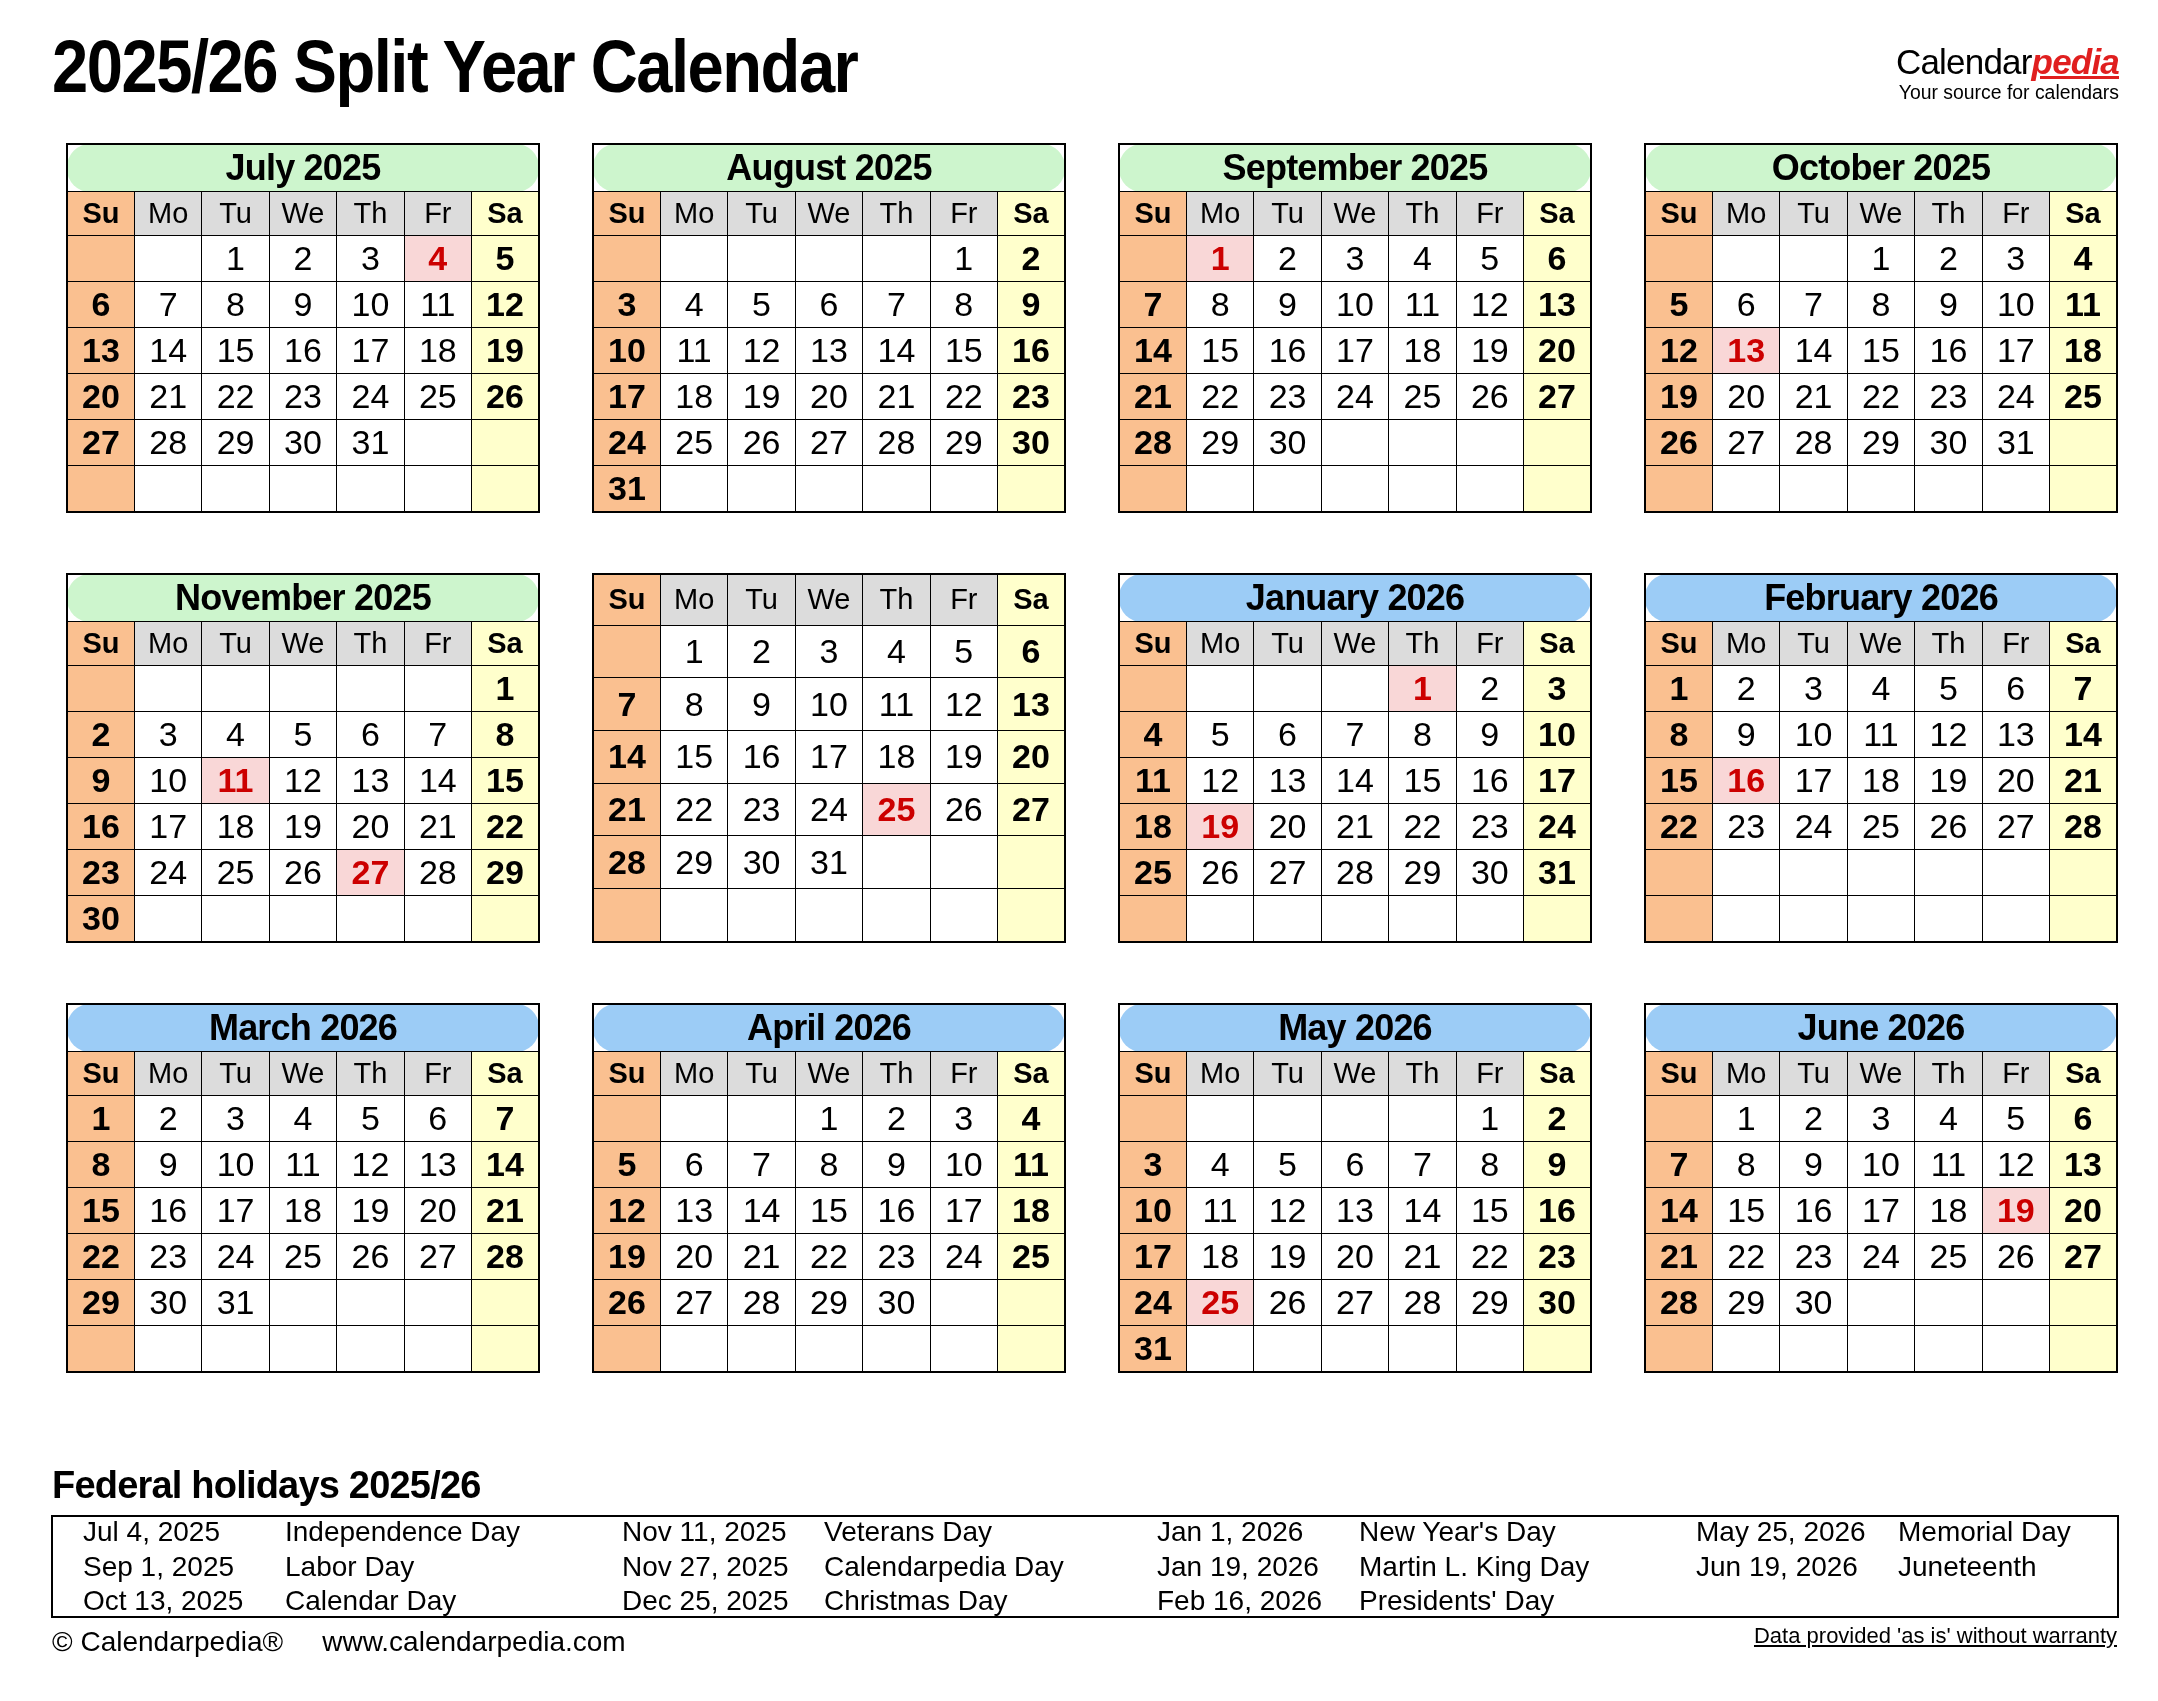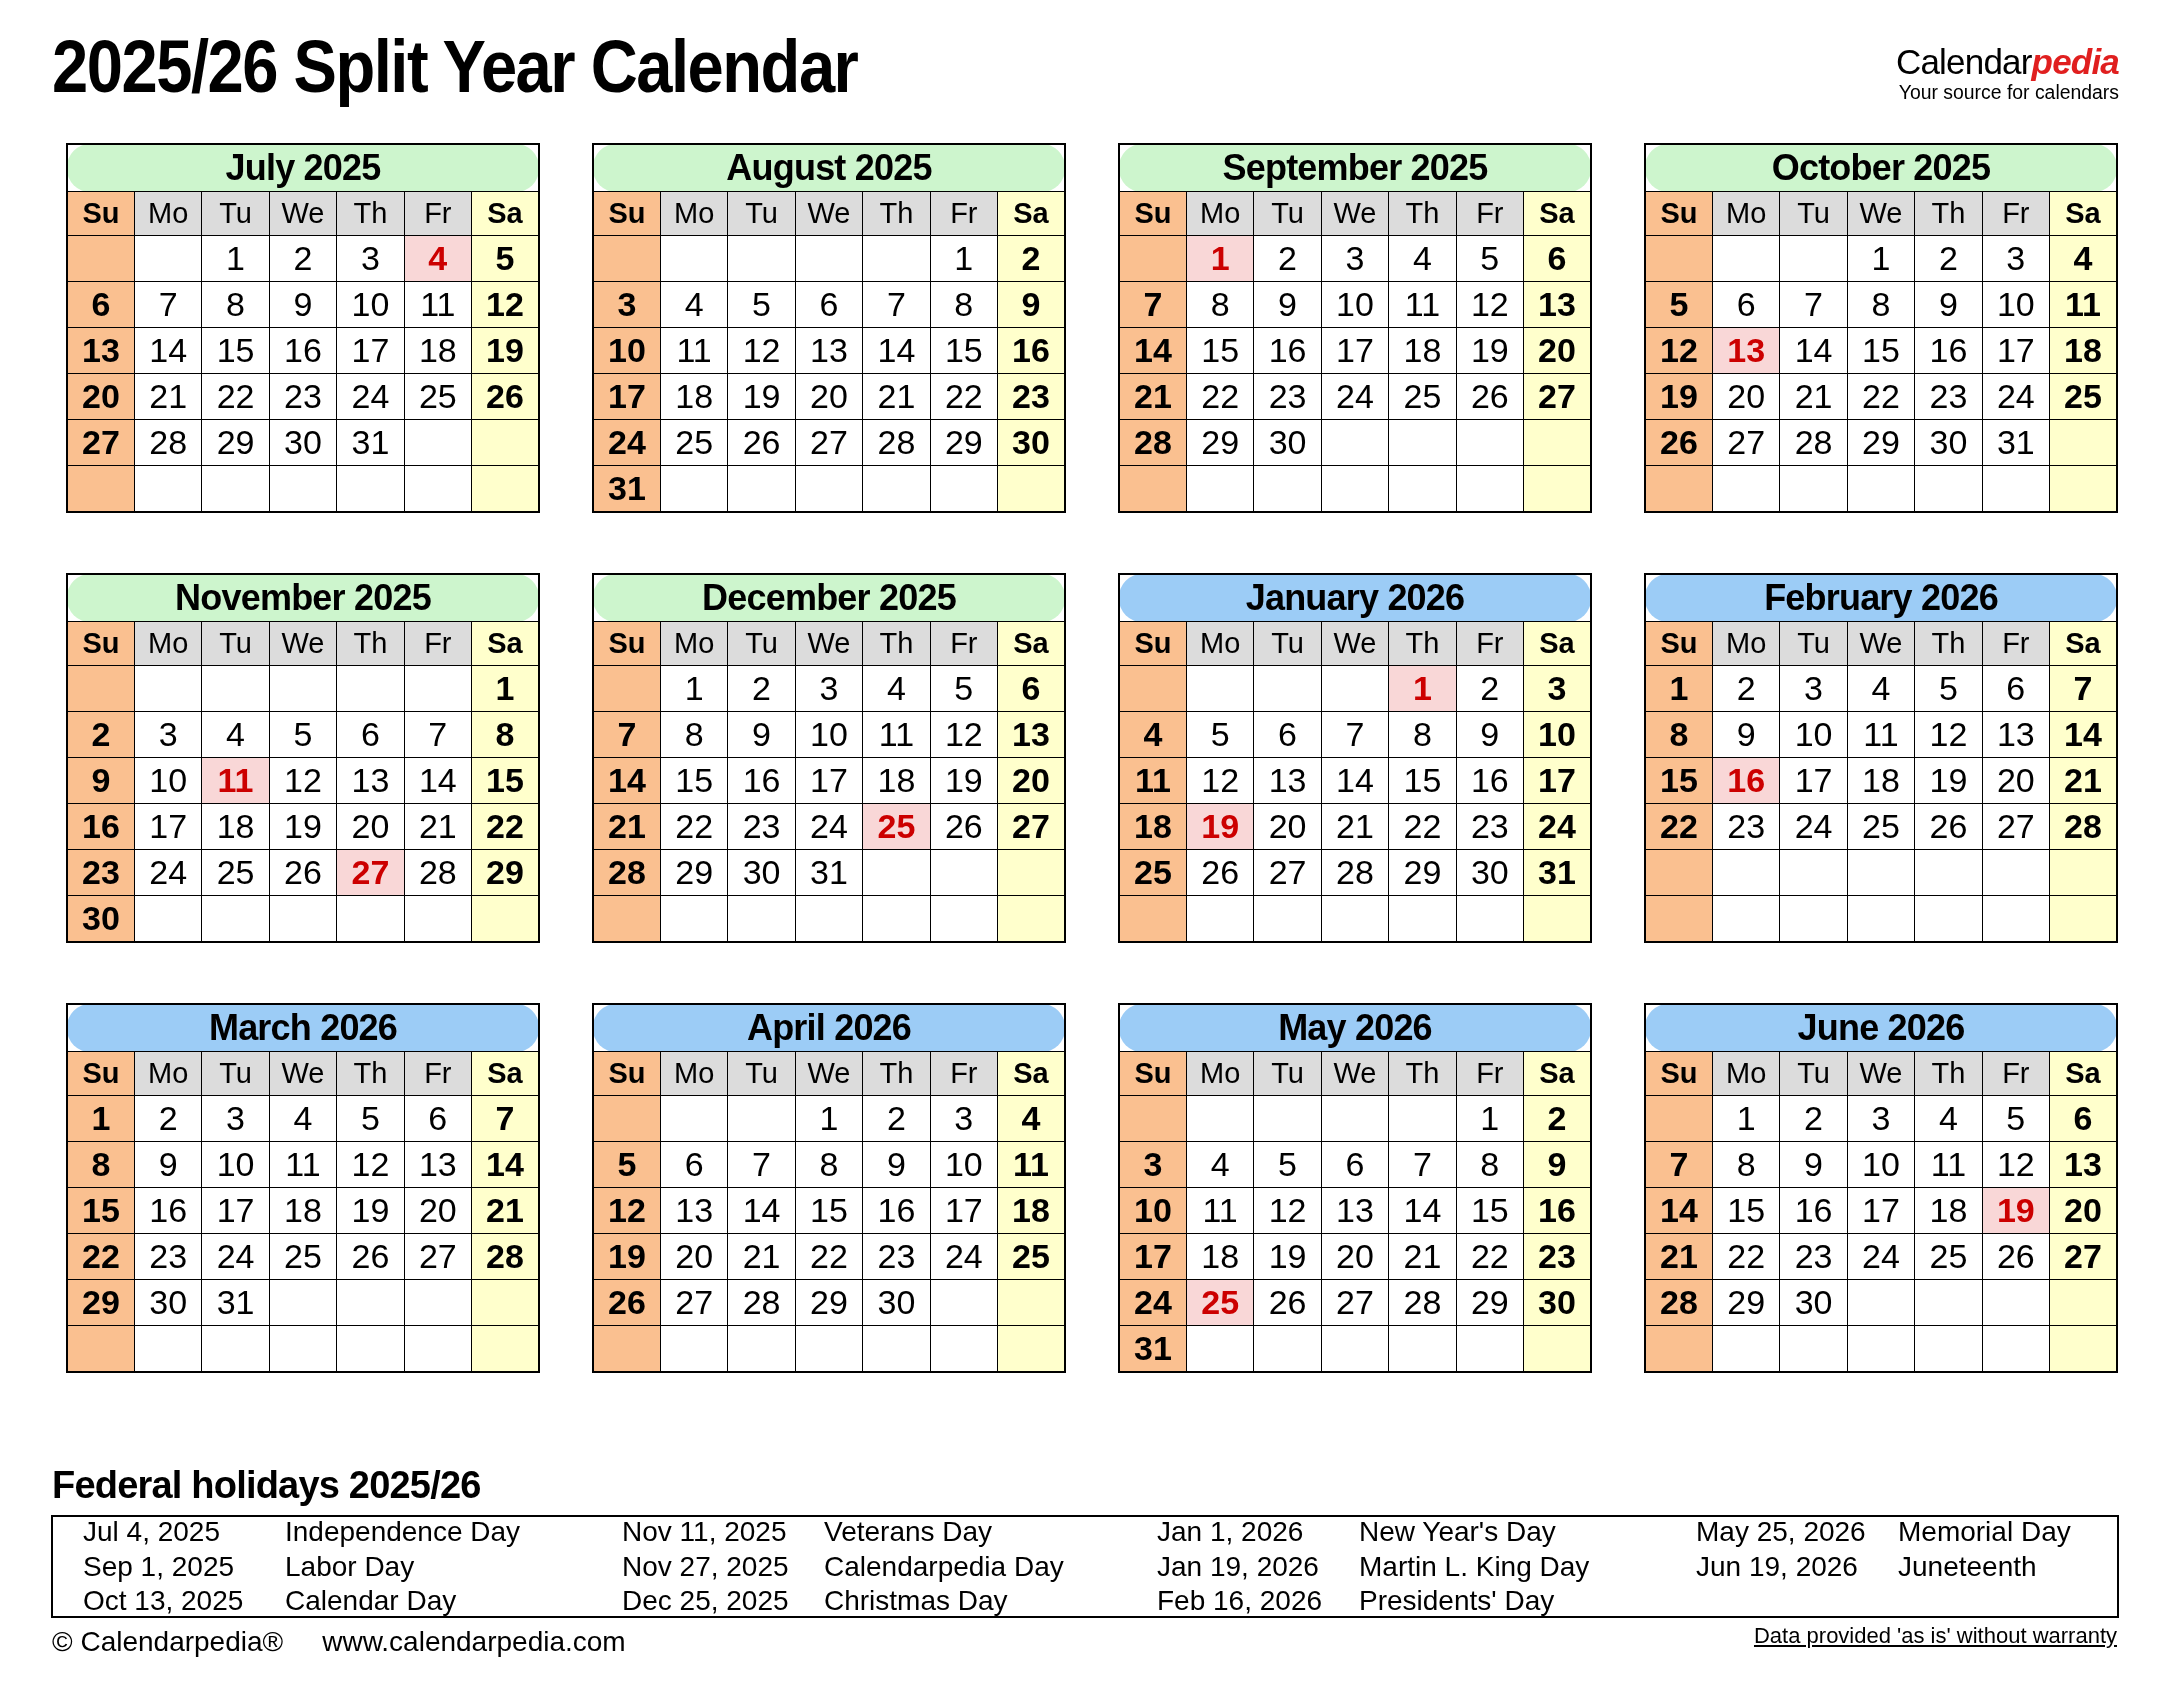--- a/index.html
+++ b/index.html
@@ -8,21 +8,21 @@
     font-family:"Liberation Sans", sans-serif;color:#000;overflow:hidden;
   }
   
   .page-title{
     position:absolute;left:52px;top:23.6px;margin:0;
     font-size:74px;font-weight:bold;letter-spacing:-1.7px;white-space:nowrap;
     transform:scaleX(.88);transform-origin:0 0;
   }
   .logo{position:absolute;top:44px;right:40px;text-align:right;line-height:1.05;}
   .logo .brand{font-size:35px;letter-spacing:-0.8px;}
-  .logo .brand .pedia{color:var(--logo_red,#e01f1f);font-weight:bold;font-style:italic;}
+  .logo .brand .pedia{color:var(--logo_red,#e01f1f);font-weight:bold;font-style:italic;text-decoration:underline;}
   .logo .tagline{font-size:19.4px;margin-top:1.7px;}
   
   .months{
     position:absolute;left:66px;top:143px;
     display:grid;grid-template-columns:repeat(4,474px);
     column-gap:52px;row-gap:60px;
   }
   table.month{border-collapse:collapse;table-layout:fixed;width:474px;border:2.5px solid #000;}
   table.month th,table.month td{border:1.7px solid #000;text-align:center;vertical-align:middle;padding:0;overflow:hidden;}
   .mh{height:46px;font-size:36px;font-weight:bold;letter-spacing:-0.8px;border-radius:23px;}
@@ -408,23 +408,20 @@
           <td class="c-wd"></td>
           <td class="c-wd"></td>
           <td class="c-wd"></td>
           <td class="c-wd"></td>
           <td class="c-sa"></td>
         </tr>
       </tbody>
     </table>
     <table class="month">
       <tbody>
-        <tr>
-          <th class="mh green" colspan="7">December 2025</th>
-        </tr>
         <tr class="dh">
           <th class="c-su">Su</th>
           <th class="c-wd">Mo</th>
           <th class="c-wd">Tu</th>
           <th class="c-wd">We</th>
           <th class="c-wd">Th</th>
           <th class="c-wd">Fr</th>
           <th class="c-sa">Sa</th>
         </tr>
         <tr>

